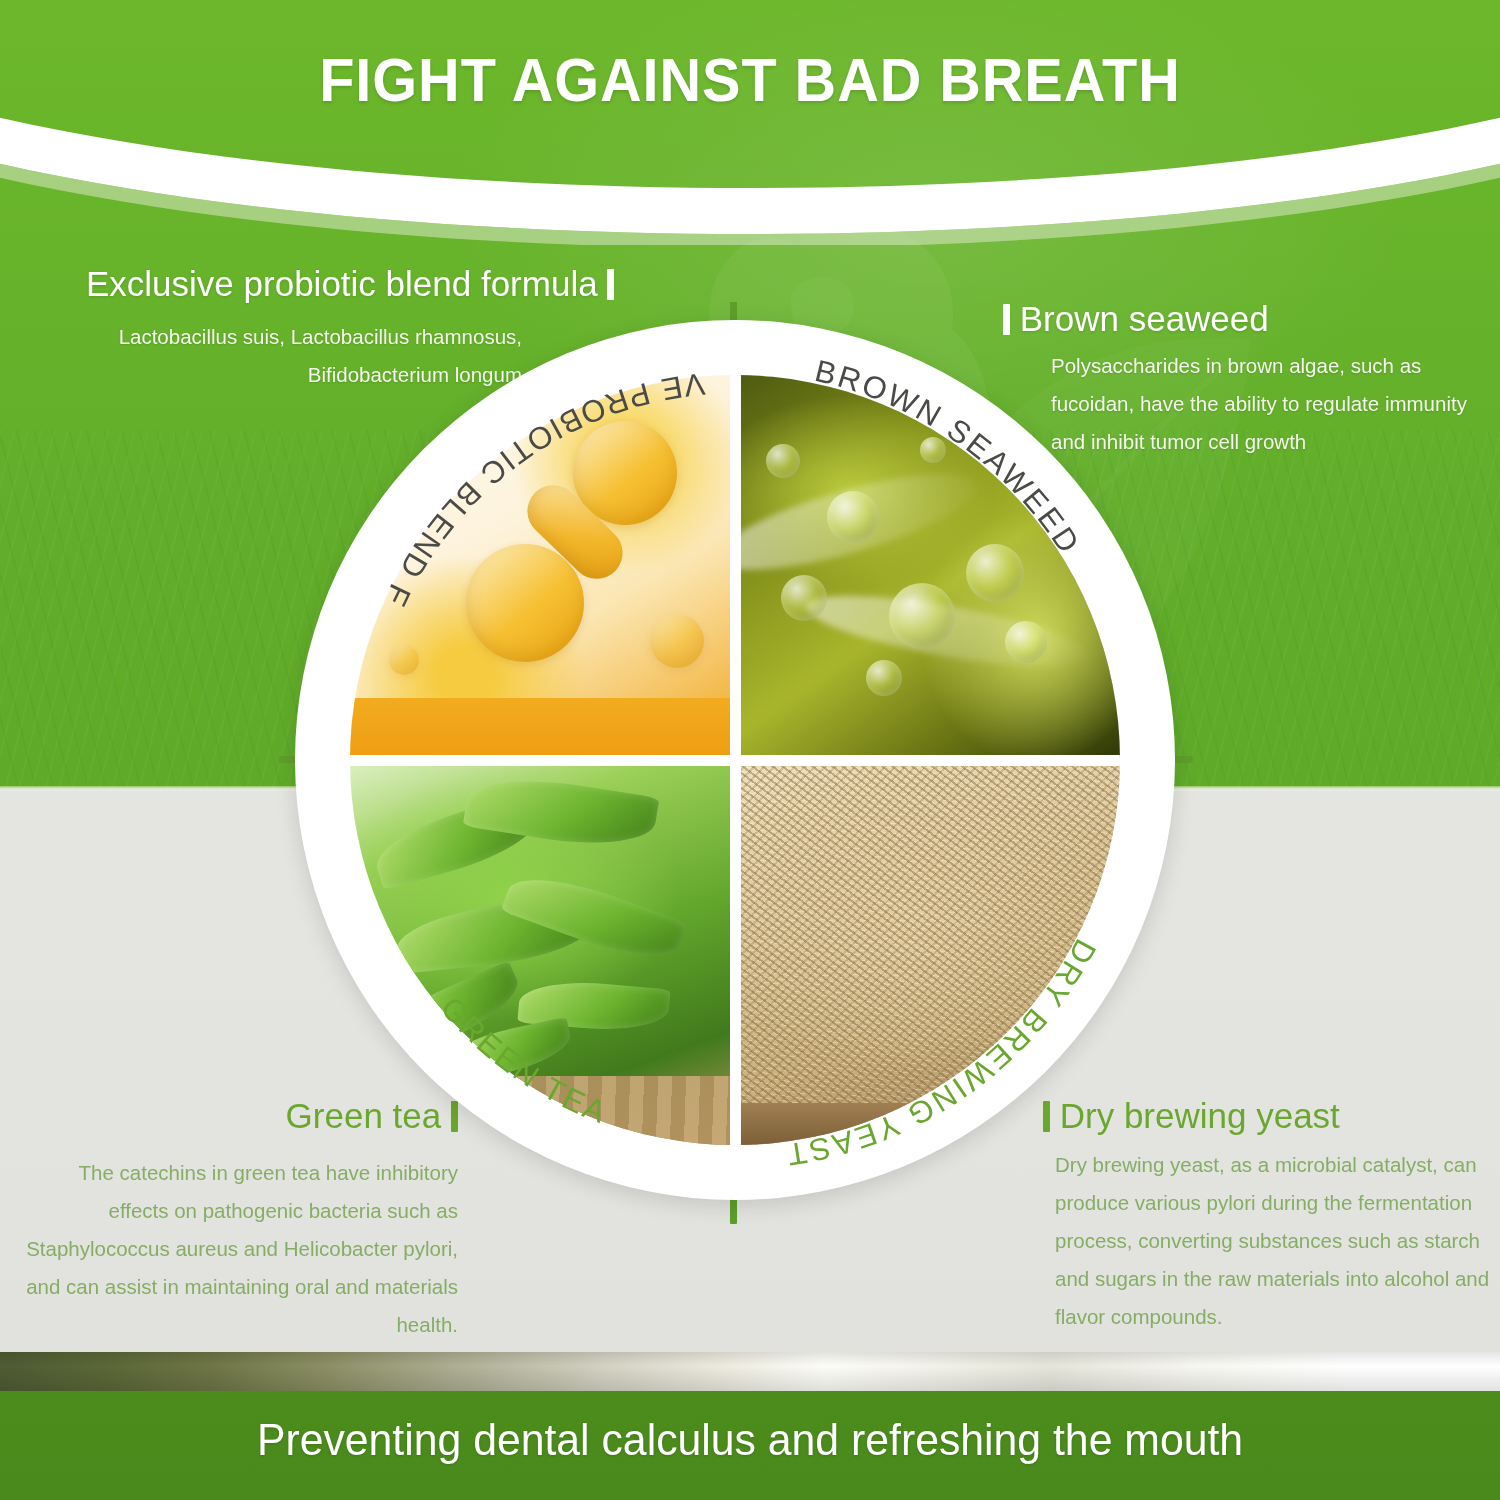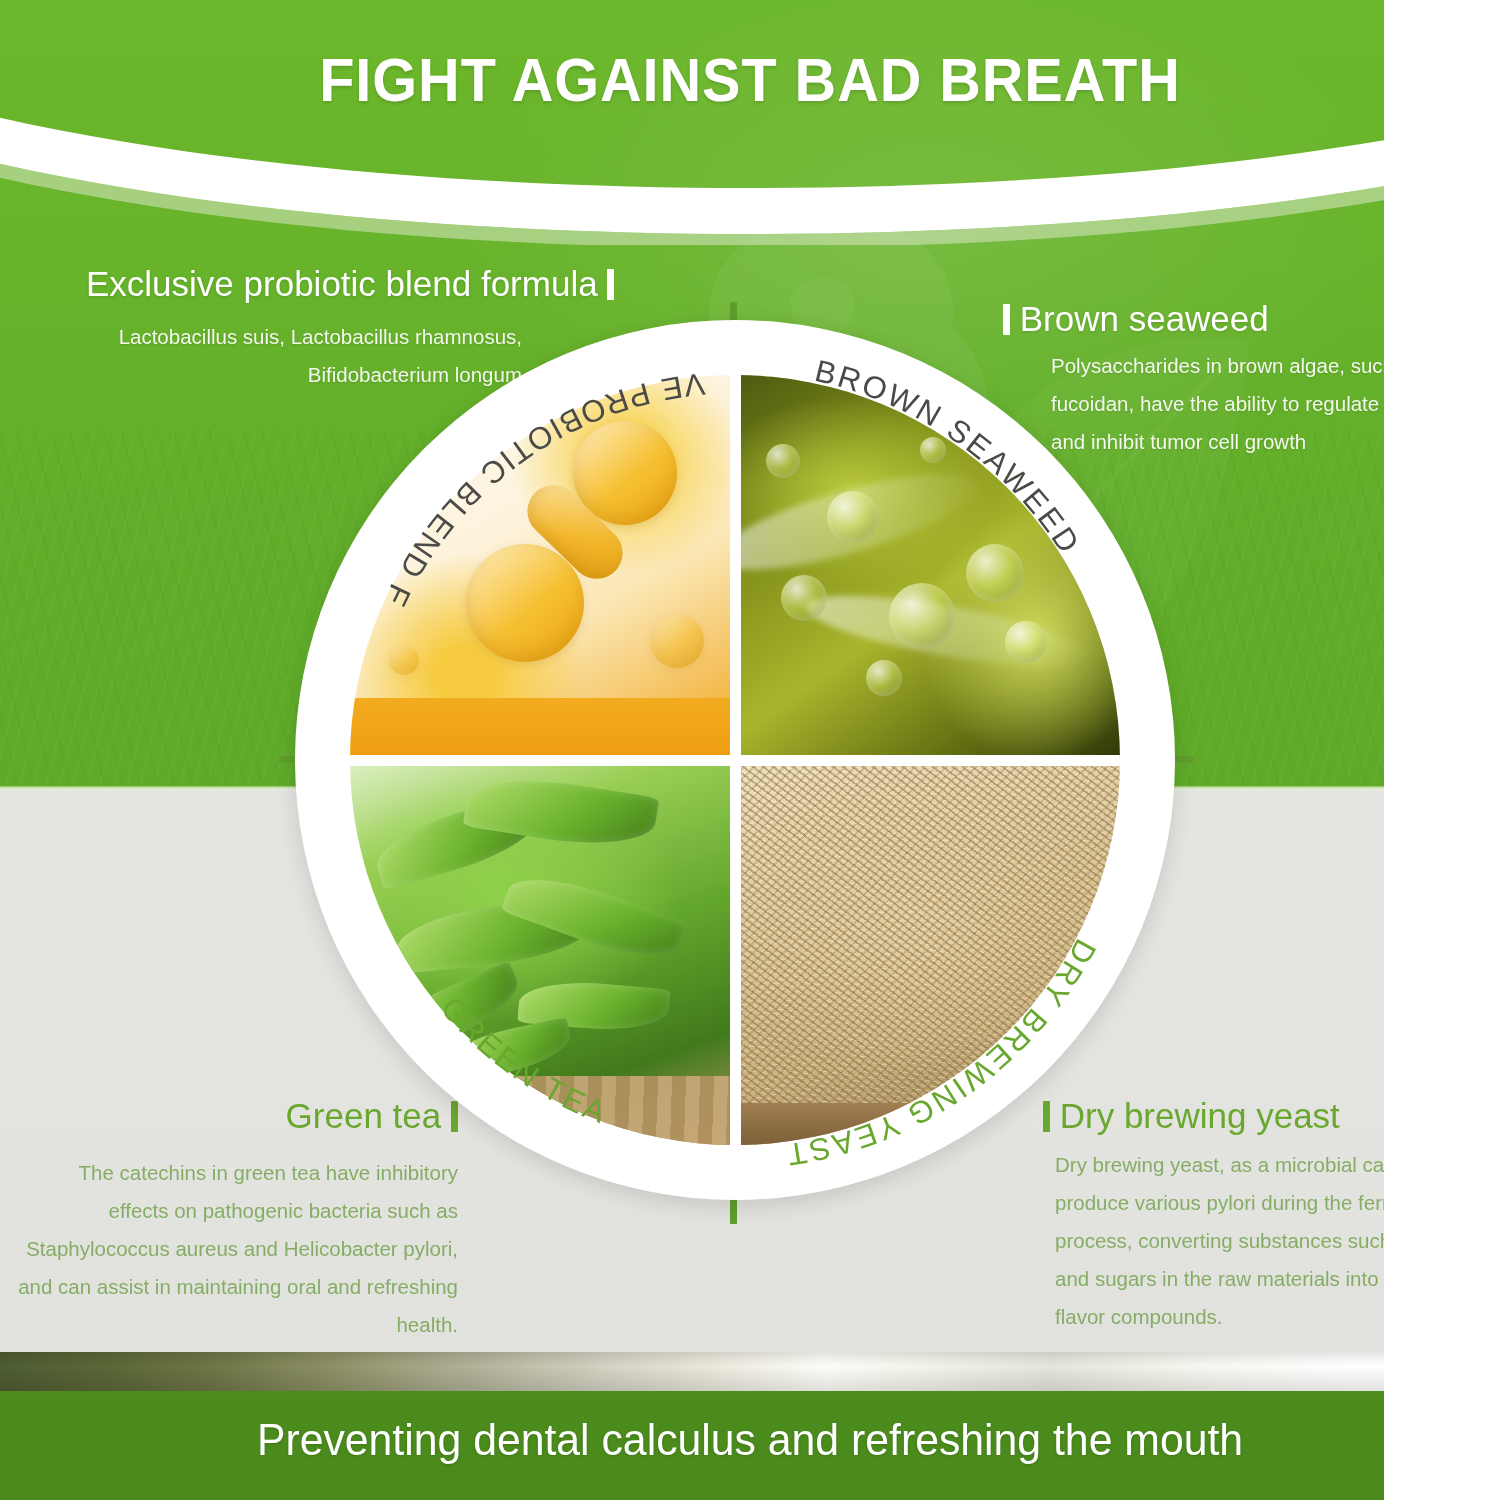--- a/index.html
+++ b/index.html
@@ -2,21 +2,21 @@
 <html><head>
 <meta charset="utf-8">
 <style>
   html,body{margin:0;padding:0;}
   body{
     width:1500px;height:1500px;overflow:hidden;
     font-family:"Liberation Sans", sans-serif;
     background:#ffffff;
     position:relative;
   }
-  #stage{position:absolute;left:0;top:0;width:1384px;height:1500px;overflow:hidden;}
+  #stage{position:absolute;left:0;top:0;width:1500px;height:1500px;overflow:hidden;}
 
   
   .bg-green-top{
     position:absolute;left:0;top:0;width:1500px;height:790px;
     background:
       radial-gradient(ellipse 700px 380px at 62% 28%, rgba(255,255,255,0.10), rgba(255,255,255,0) 70%),
       linear-gradient(180deg,#6cb72b 0%,#67b32a 34%,#62ae2a 64%,#5fab29 100%);
   }
   
   .bg-grass{
@@ -273,21 +273,21 @@
       <span>Brown seaweed</span>
     </div>
     <div class="body">Polysaccharides in brown algae, such as fucoidan, have the ability to regulate immunity and inhibit tumor cell growth</div>
   </div>
 
   <div class="blk dark" id="blk-greentea">
     <div class="ttl">
       <span>Green tea</span>
       <span class="bar green"></span>
     </div>
-    <div class="body">The catechins in green tea have inhibitory effects on pathogenic bacteria such as Staphylococcus aureus and Helicobacter pylori, and can assist in maintaining oral and refreshing health.</div>
+    <div class="body">The catechins in green tea have inhibitory effects on pathogenic bacteria such as Staphylococcus aureus and Helicobacter pylori, and can assist in maintaining oral and materials health.</div>
   </div>
 
   <div class="blk dark" id="blk-yeast">
     <div class="ttl">
       <span class="bar green"></span>
       <span>Dry brewing yeast</span>
     </div>
     <div class="body">Dry brewing yeast, as a microbial catalyst, can produce various pylori during the fermentation process, converting substances such as starch and sugars in the raw materials into alcohol and flavor compounds.</div>
   </div>
 

